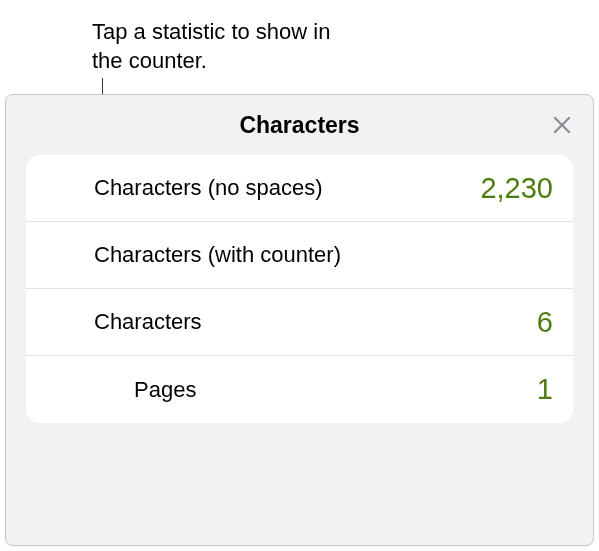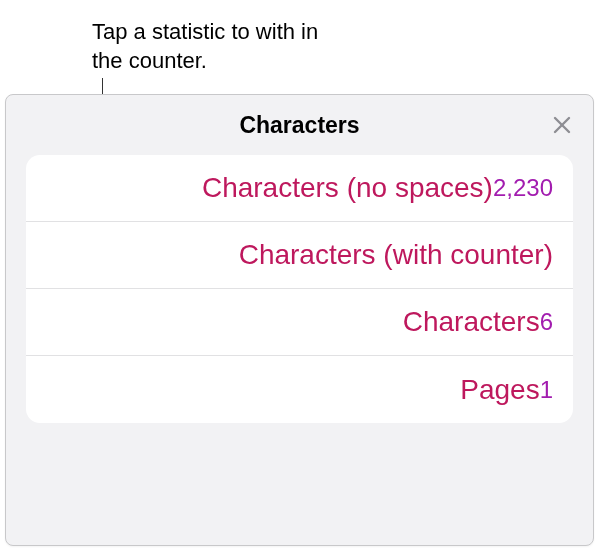--- a/index.html
+++ b/index.html
@@ -81,48 +81,47 @@
       overflow: hidden;
     }
     .row {
       display: flex;
       align-items: center;
       height: 67px;
       padding: 0 20px 0 0;
       border-bottom: 1px solid #e1e1e3;
       cursor: pointer;
     }
-    .row:last-child { border-bottom: none; }
+    .row:last-child { border-bottom: none; gap: 40px; }
     .check-cell {
       width: 68px;
       display: flex;
       align-items: center;
       justify-content: center;
       flex-shrink: 0;
     }
     .check-icon {
       color: #ff9500;
       width: 22px;
       height: 22px;
     }
     .row-label {
       flex: 1;
-      font-size: 28px;
-      color: #be185d;
-      text-align: right;
+      font-size: 22px;
+      color: #000000;
     }
     .row-value {
-      font-size: 24px;
-      color: #a21caf;
+      font-size: 29px;
+      color: #4d7c0f;
     }
   </style>
 </head>
 <body>
 
-<div class="callout-text">Tap a statistic to with in the counter.</div>
+<div class="callout-text">Tap a statistic to show in the counter.</div>
 <div class="callout-line callout-line-v"></div>
 <div class="callout-line callout-line-h"></div>
 
 <div class="panel">
   <div class="panel-header">
     <div class="panel-title">Characters</div>
     <button class="close-btn" aria-label="Close">
       <svg viewBox="0 0 24 24" width="24" height="24" stroke="currentColor" stroke-width="2.4" fill="none" stroke-linecap="round">
         <line x1="5" y1="5" x2="19" y2="19"></line>
         <line x1="19" y1="5" x2="5" y2="19"></line>

